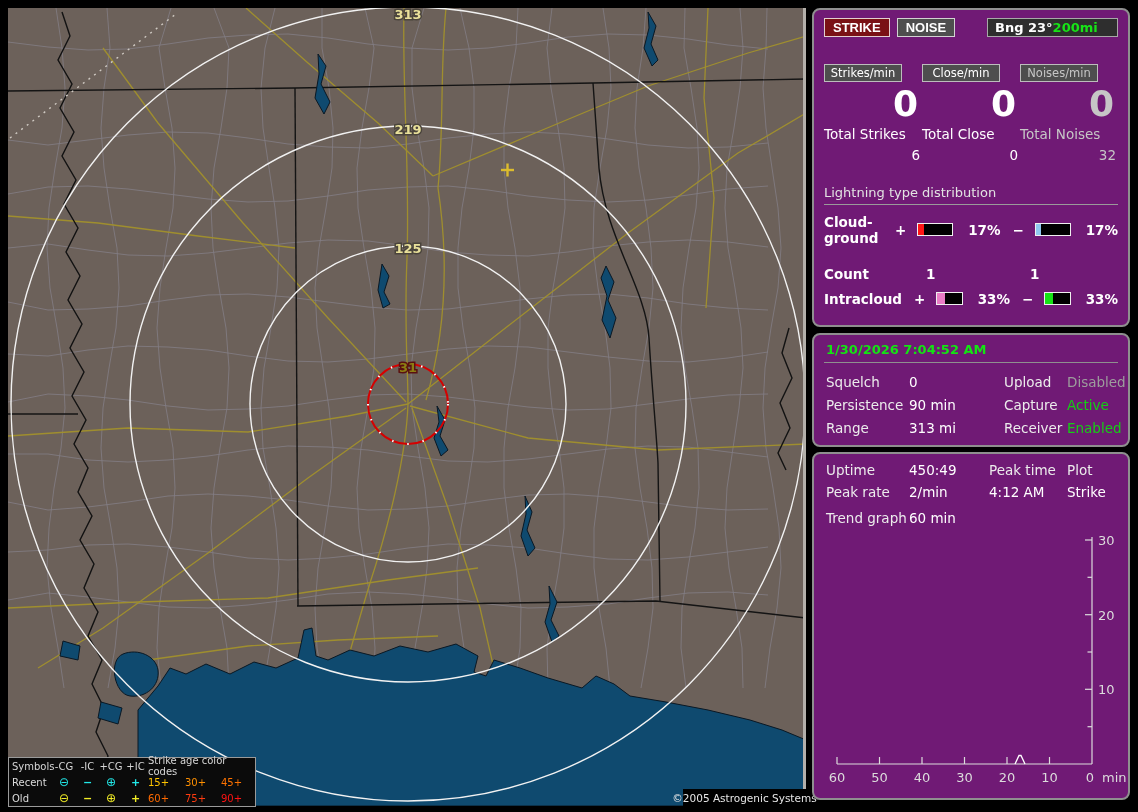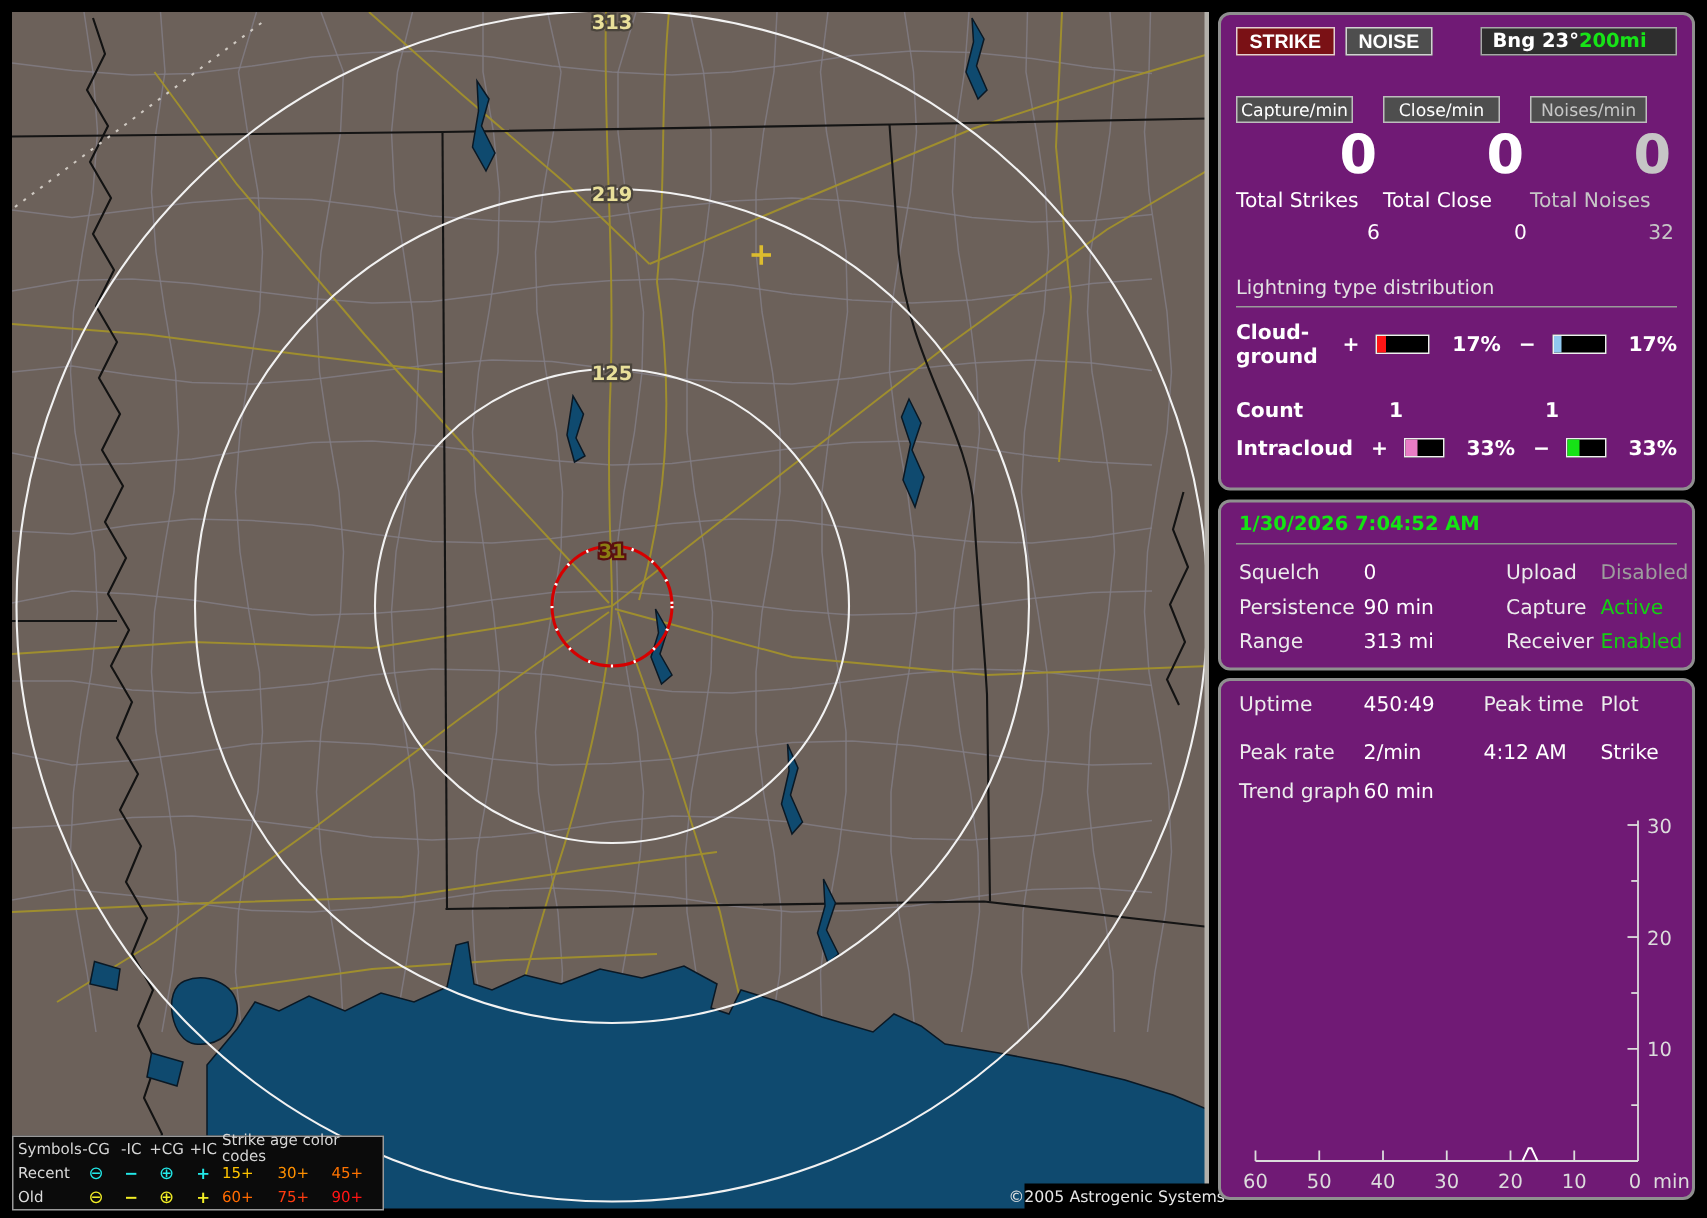--- a/index.html
+++ b/index.html
@@ -65,21 +65,21 @@
   .count-label { width:102px; }
   .count-v1 { width:104px; }
 
   .datetime { color:#14e414; font-weight:bold; font-size:13px; padding:1px 0 5px 2px; border-bottom:1px solid #8f8f8f; white-space:nowrap; }
   .status-grid { display:grid; grid-template-columns:83px 95px 63px 1fr; row-gap:7px; margin-top:11px; font-size:13.5px; padding-left:2px; }
   .lab { color:#ececec; }
   .val { color:#fff; }
   .val-gray { color:#9d9d9d; }
   .val-green { color:#14cf14; }
 
-  .stats-grid { display:grid; grid-template-columns:83px 80px 78px 1fr; row-gap:16px; font-size:13.5px; padding-left:2px; }
+  .stats-grid { display:grid; grid-template-columns:83px 80px 78px 1fr; row-gap:6px; font-size:13.5px; padding-left:2px; }
   .trend-row { display:flex; margin-top:10px; font-size:13.5px; padding-left:2px; }
   .trend-row .lab { width:83px; }
   #trend-svg { margin-top:6px; overflow:visible; }
   #trend-svg text { fill:#dcdcdc; font-size:13px; font-family:"DejaVu Sans","Liberation Sans",sans-serif; }
   #trend-svg .axis { stroke:#dcdcdc; stroke-width:1.2; fill:none; }
 </style>
 </head>
 <body>
 
 <div class="map-wrap">
@@ -219,21 +219,21 @@
     <button class="btn btn-strike">STRIKE</button>
     <button class="btn btn-noise">NOISE</button>
     <div class="bearing">
       <span>Bng 23°</span>
       <span class="rng">200mi</span>
     </div>
   </div>
 
   <div class="counter-row">
     <div class="counter-col">
-      <div class="counter-badge">Capture/min</div>
+      <div class="counter-badge">Strikes/min</div>
       <div class="counter-rate">0</div>
       <div class="counter-total-label">Total Strikes</div>
       <div class="counter-total-value">6</div>
     </div>
     <div class="counter-col">
       <div class="counter-badge">Close/min</div>
       <div class="counter-rate">0</div>
       <div class="counter-total-label">Total Close</div>
       <div class="counter-total-value">0</div>
     </div>

